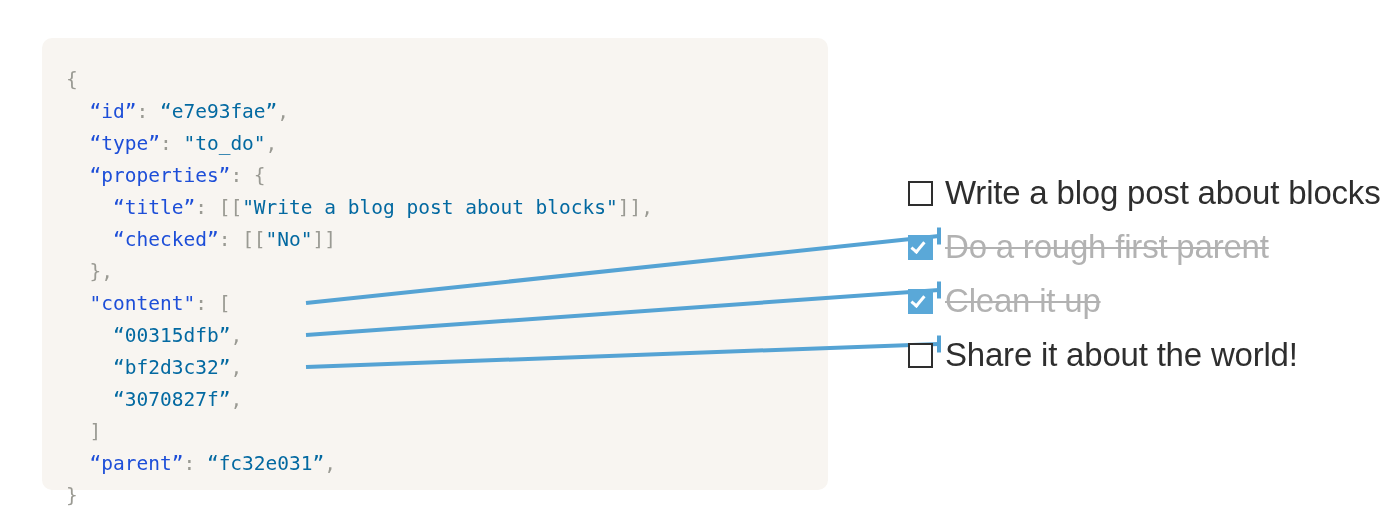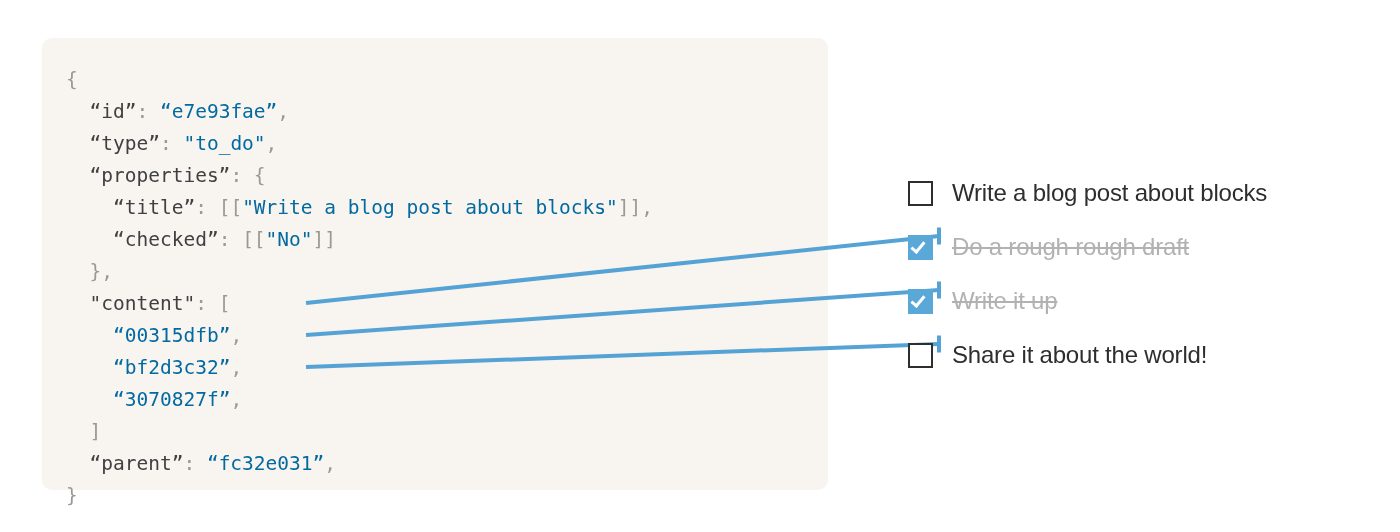--- a/index.html
+++ b/index.html
@@ -31,21 +31,21 @@
     position: absolute;
     left: 24px;
     top: 26px;
     font-family: "DejaVu Sans Mono", "Liberation Mono", monospace;
     font-size: 19.5px;
     line-height: 32px;
     white-space: pre;
     color: #9a9a93;
   }
   .code-line { height: 32px; }
-  .k   { color: #404040; }   
+  .k   { color: #1d4ed8; }   
   .s   { color: #0369a1; }   
   .p   { color: #9a9a93; }   
 
   
   #connectors {
     position: absolute;
     left: 0; top: 0;
     width: 1400px; height: 532px;
     pointer-events: none;
   }
@@ -83,22 +83,22 @@
     left: 6px;
     top: 4.5px;
     width: 8px;
     height: 14px;
     border-right: 3px solid #ffffff;
     border-bottom: 3px solid #ffffff;
     transform: rotate(40deg);
     box-sizing: border-box;
   }
   .todo-label {
-    margin-left: 19px;
-    font-size: 24px;
+    margin-left: 12px;
+    font-size: 33px;
     color: #2e2e2e;
     letter-spacing: -0.2px;
     white-space: nowrap;
   }
   .todo-row.done .todo-label {
     color: #b2b2b2;
     text-decoration: line-through;
     text-decoration-thickness: 2px;
   }
 </style>
@@ -122,27 +122,27 @@
 
   <div id="todo-list">
       <div class="todo-row">
         <div class="cbox unchecked"></div>
         <span class="todo-label">Write a blog post about blocks</span>
       </div>
       <div class="todo-row done">
         <div class="cbox checked">
           <span class="tick"></span>
         </div>
-        <span class="todo-label">Do a rough rough draft</span>
+        <span class="todo-label">Do a rough first parent</span>
       </div>
       <div class="todo-row done">
         <div class="cbox checked">
           <span class="tick"></span>
         </div>
-        <span class="todo-label">Write it up</span>
+        <span class="todo-label">Clean it up</span>
       </div>
       <div class="todo-row">
         <div class="cbox unchecked"></div>
         <span class="todo-label">Share it about the world!</span>
       </div>
     </div>
 
 </div>
 
 </body></html>

